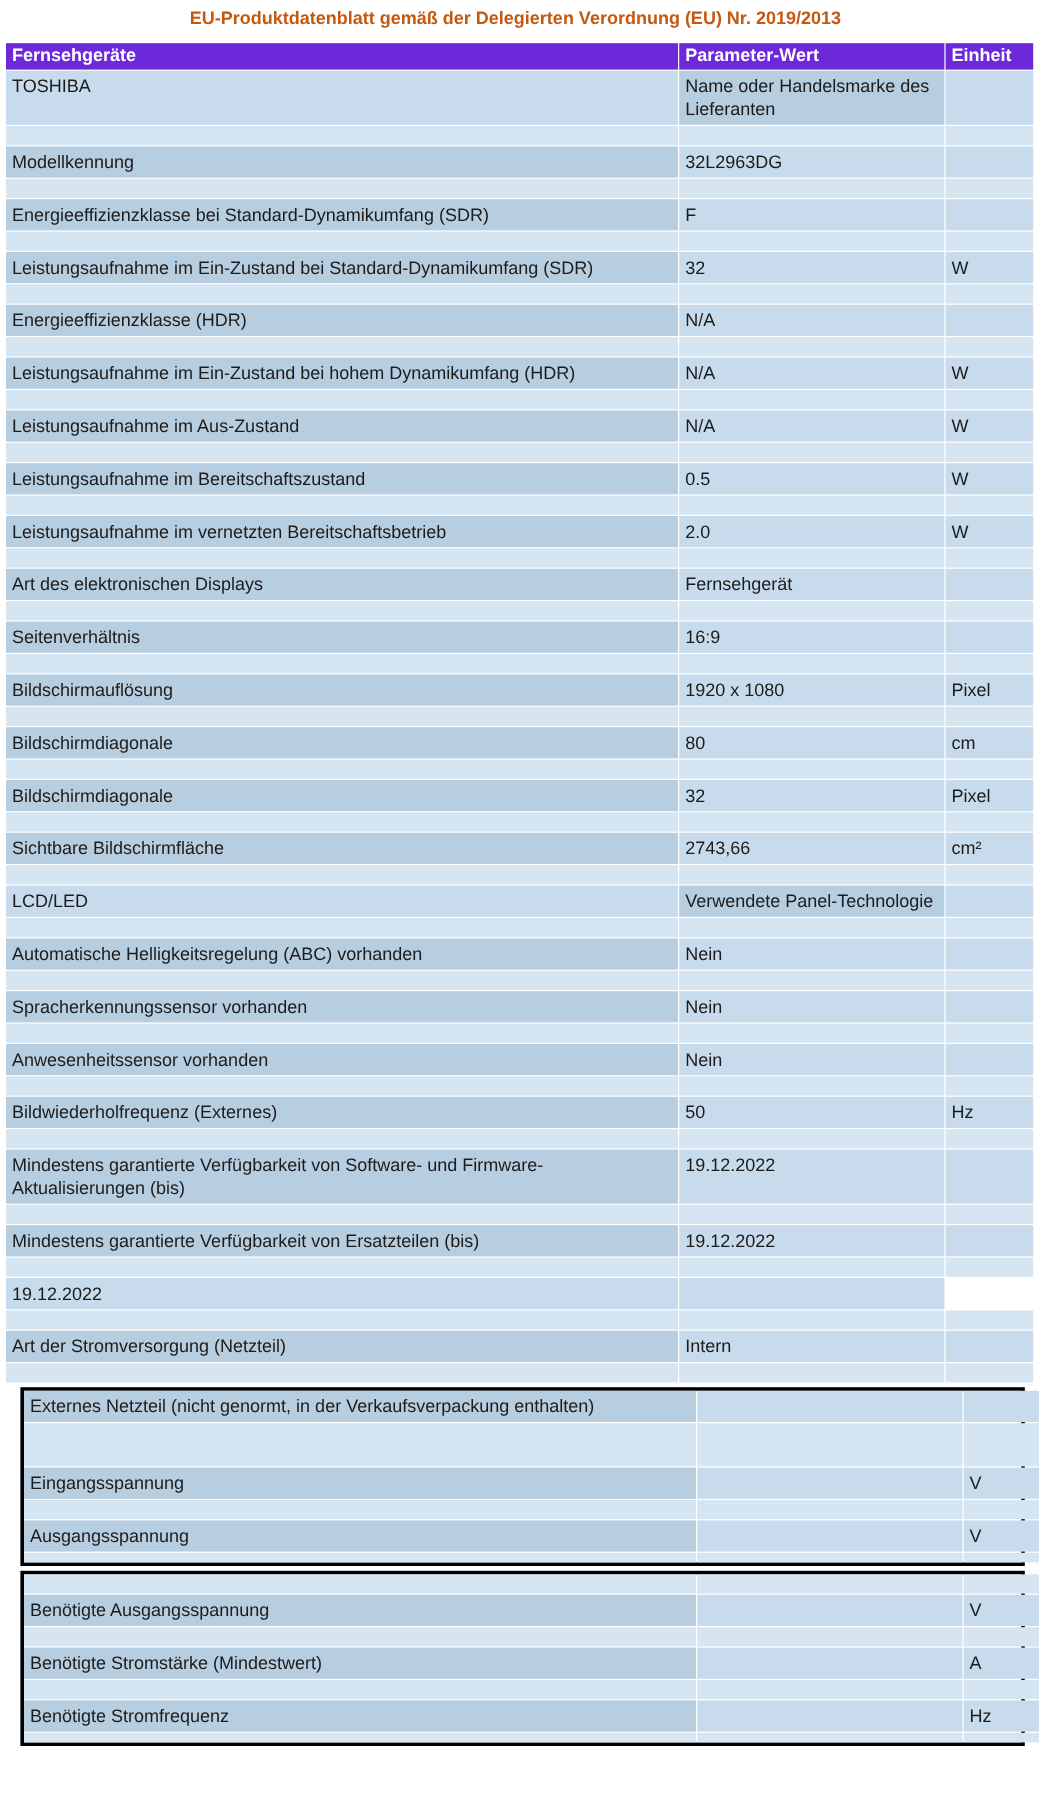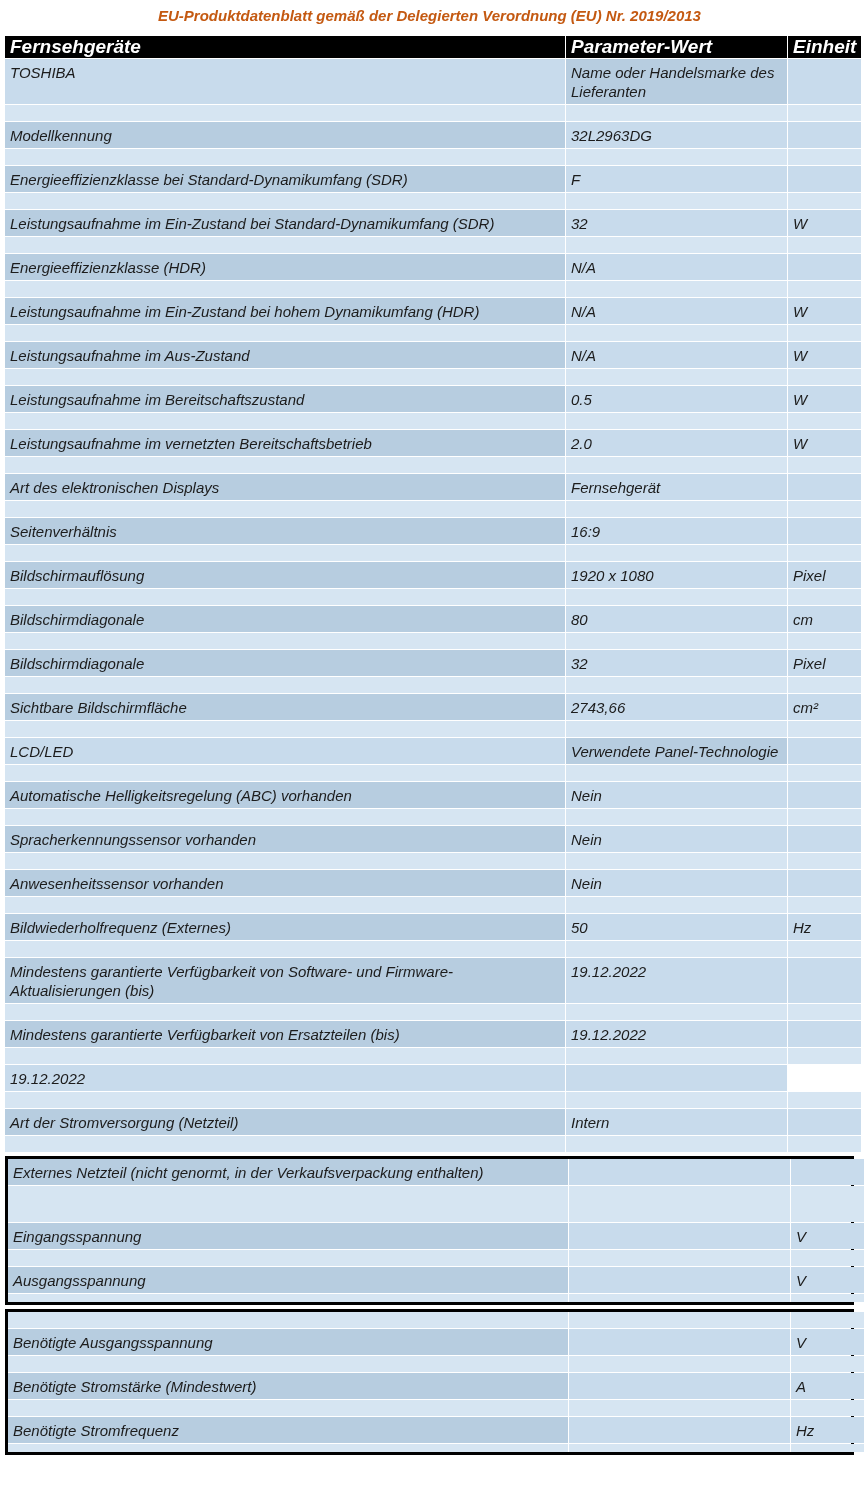--- a/index.html
+++ b/index.html
@@ -2,40 +2,40 @@
 <html><head>
 <meta charset="utf-8">
 <style>
   * { box-sizing: border-box; margin: 0; padding: 0; }
   html, body { background: #ffffff; }
   body {
     width: 866px; height: 1500px; overflow: hidden;
     font-family: "Liberation Sans", sans-serif;
     color: #1c1c1c;
   }
-  .page { width: 859px; height: 1500px; padding: 3px 5px 5px 5px; background: #ffffff; font-style: italic; }
+  .page { width: 859px; height: 1500px; padding: 3px 5px 5px 5px; background: #ffffff; }
   .title {
     text-align: center;
     color: #C45911;
     font-weight: bold;
     font-size: 15px;
     padding: 4px 0 12px 0;
   }
   .grid-row {
     display: grid;
     grid-template-columns: 560px 221px 73px;
     column-gap: 1px;
     margin-bottom: 1px;
   }
   
   .header-row .cell {
-    background: #000000;
+    background: #6d28d9;
     color: #ffffff;
     font-weight: bold;
-    font-size: 19px;
+    font-size: 15px;
     line-height: 18px;
     padding: 2px 5px 2px 5px;
     min-height: 22px;
   }
   
   .band .cell {
     font-size: 15px;
     line-height: 19px;
     padding: 4px 6px 3px 5px;
     min-height: 26px;
@@ -46,20 +46,21 @@
   
   .gaprow > div { background: #D6E5F2; height: 16px; }
   .gaprow.gap-tall > div { height: 36px; }
   .gaprow.gap-end > div { height: 8px; }
   
   .section {
     border: 3px solid #000000;
     margin-top: 4px;
     background: #ffffff;
     padding-top: 0;
+    margin-left: 12px;
   }
   .section .grid-row { margin-bottom: 1px; }
   .section .grid-row:last-child { margin-bottom: 0; }
 </style>
 </head>
 <body>
 
 <div class="page">
   <div class="title">EU-Produktdatenblatt gemäß der Delegierten Verordnung (EU) Nr. 2019/2013</div>
 

